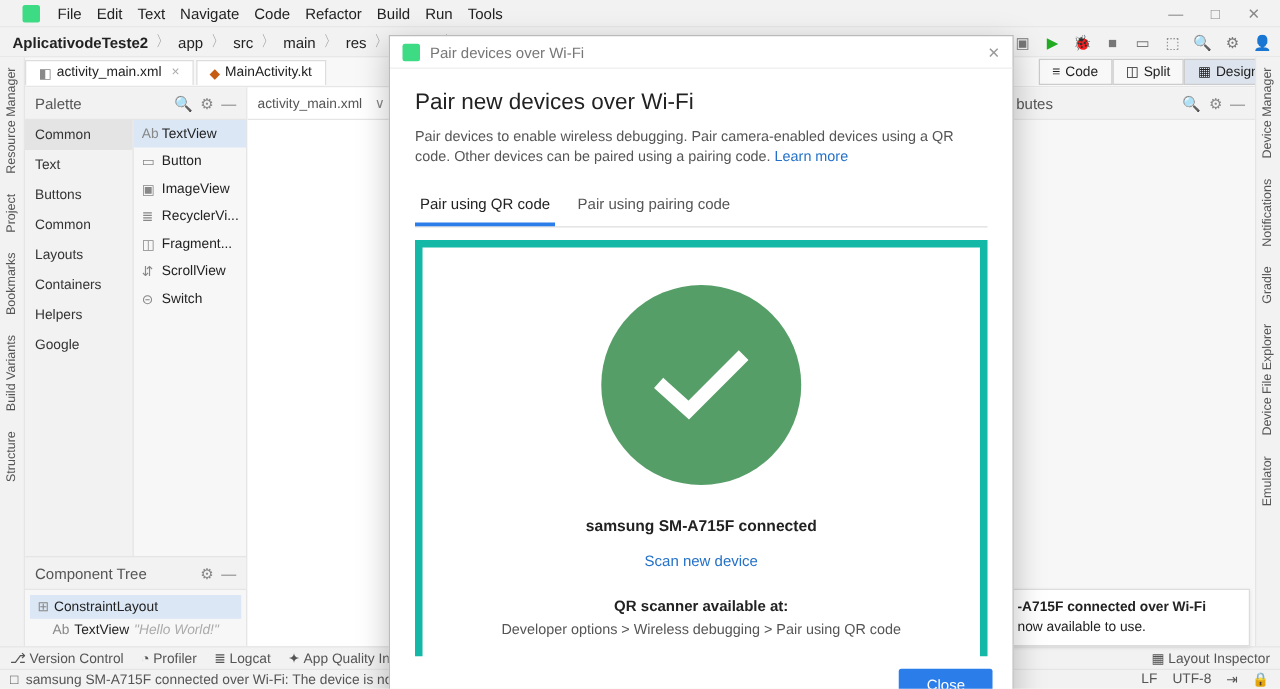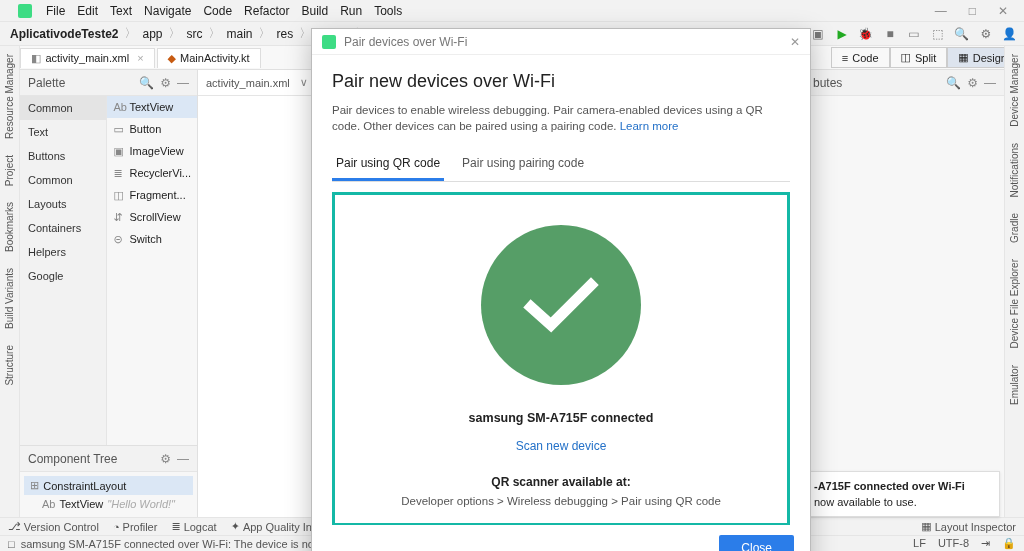--- a/index.html
+++ b/index.html
@@ -80,21 +80,21 @@
 .modal-title { height: 26px; display: flex; align-items: center; padding: 0 10px; font-size: 12px; color: #777; border-bottom: 1px solid #eee; }
 .modal-title .logo { width: 14px; height: 14px; background: #3ddc84; border-radius: 2px; margin-right: 8px; }
 .modal-title .x { margin-left: auto; color: #999; cursor: pointer; }
 .modal-body { padding: 16px 20px 4px; flex: 1; display: flex; flex-direction: column; overflow: hidden; }
 .modal h2 { font-size: 18px; font-weight: 500; margin-bottom: 10px; }
 .modal .desc { font-size: 11.5px; color: #555; line-height: 1.4; margin-bottom: 14px; }
 .modal .desc a { color: #2471c8; text-decoration: none; }
 .modal-tabs { display: flex; border-bottom: 1px solid #ddd; font-size: 12px; }
 .modal-tabs .t { padding: 8px 4px; margin-right: 14px; color: #555; cursor: pointer; }
 .modal-tabs .t.active { color: #222; border-bottom: 3px solid #2b7de9; }
-.pair-content { flex: 1; border: 3px solid #14b8a6; margin-top: 10px; display: flex; flex-direction: column; align-items: center; padding: 30px 10px 16px; }
+.pair-content { flex: 1; border: 6px solid #14b8a6; margin-top: 10px; display: flex; flex-direction: column; align-items: center; padding: 30px 10px 16px; }
 .check-circle { width: 160px; height: 160px; border-radius: 50%; background: #569e67; display: flex; align-items: center; justify-content: center; margin-bottom: 26px; }
 .check-circle svg { width: 80px; height: 60px; }
 .pair-content .dev { font-weight: bold; font-size: 12.5px; margin-bottom: 14px; }
 .pair-content .scan { color: #2471c8; font-size: 12px; margin-bottom: 22px; cursor: pointer; }
 .pair-content .avail { font-weight: bold; font-size: 12px; margin-bottom: 6px; }
 .pair-content .path { font-size: 11.5px; color: #555; }
 .modal-footer { padding: 10px 16px; display: flex; justify-content: flex-end; border-top: 0; }
 .modal-footer button { background: #2b7de9; color: #fff; border: none; padding: 6px 22px; font-size: 12px; cursor: pointer; border-radius: 2px; }
 
 

